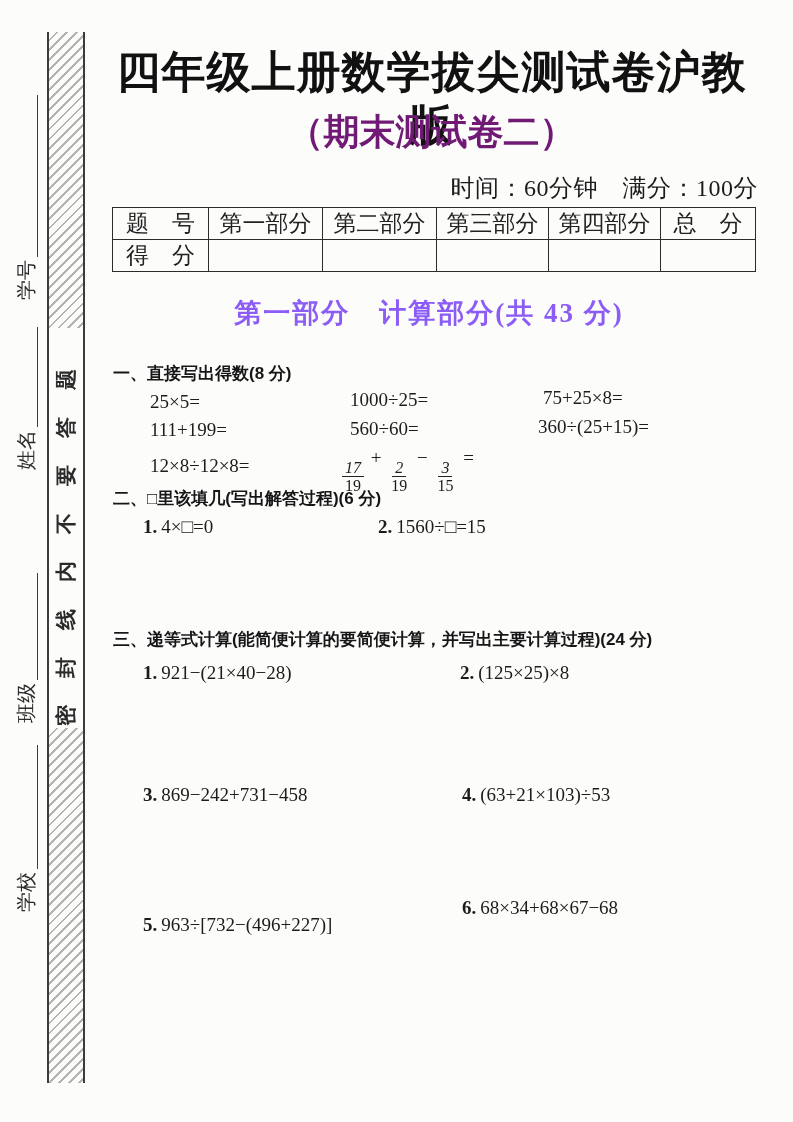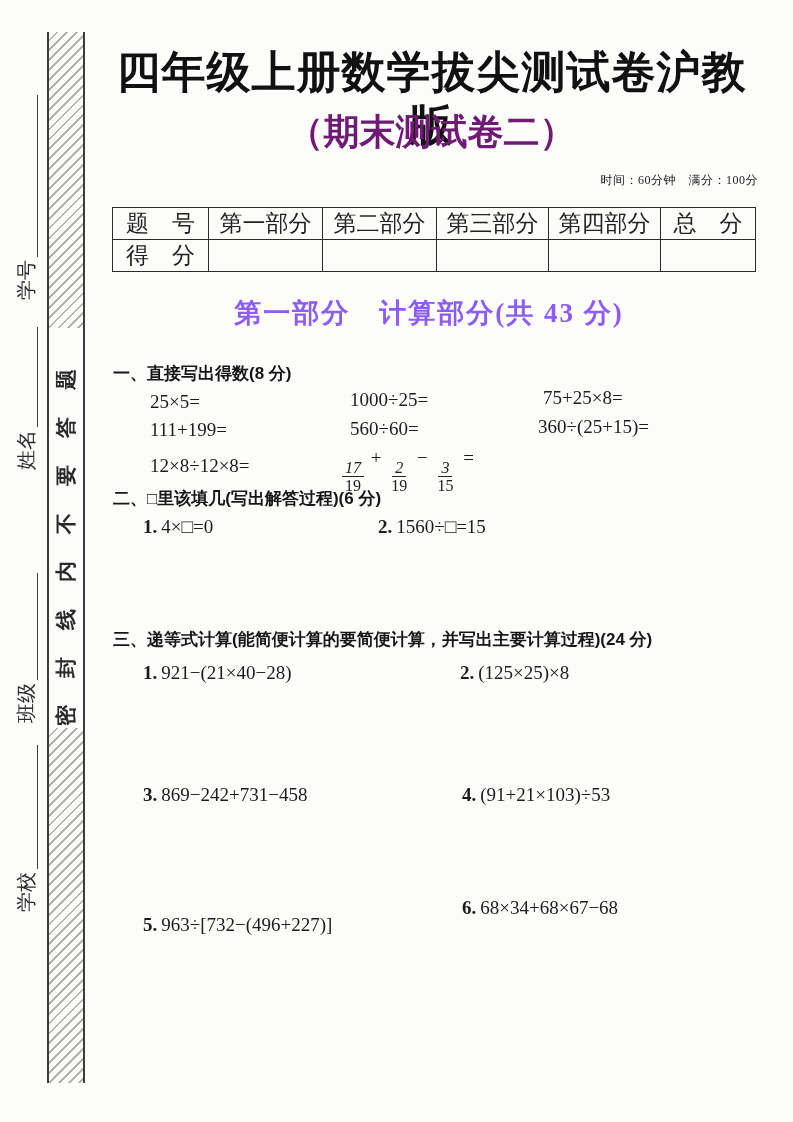--- a/index.html
+++ b/index.html
@@ -50,21 +50,21 @@
     font-family:"Liberation Sans","DejaVu Sans",sans-serif;
     font-weight:700;font-size:44px;line-height:1.2;letter-spacing:1px;color:#111;
   }
   .subtitle{
     position:absolute;left:95px;right:25px;top:108px;text-align:center;
     font-family:"Liberation Sans","DejaVu Sans",sans-serif;
     font-weight:700;font-size:36px;color:#701a75;
   }
   .meta{
     position:absolute;right:35px;top:172px;
-    font-size:12px;color:#1c1c1c;letter-spacing:.5px;
+    font-size:24px;color:#1c1c1c;letter-spacing:.5px;
   }
   
   table.score{
     position:absolute;left:112px;top:207px;width:643px;
     border-collapse:collapse;table-layout:fixed;
   }
   table.score td{
     border:1.7px solid #2b2b2b;text-align:center;
     font-size:23px;color:#222;padding:0;
   }
@@ -191,21 +191,21 @@
   <div class="expr" style="left:133px;top:662px">
     <span class="qnum">1.</span><span>921−(21×40−28)</span>
   </div>
   <div class="expr" style="left:450px;top:662px">
     <span class="qnum">2.</span><span>(125×25)×8</span>
   </div>
   <div class="expr" style="left:133px;top:784px">
     <span class="qnum">3.</span><span>869−242+731−458</span>
   </div>
   <div class="expr" style="left:452px;top:784px">
-    <span class="qnum">4.</span><span>(91+21×103)÷53</span>
+    <span class="qnum">4.</span><span>(63+21×103)÷53</span>
   </div>
   <div class="expr" style="left:133px;top:914px">
     <span class="qnum">5.</span><span>963÷[732−(496+227)]</span>
   </div>
   <div class="expr" style="left:452px;top:897px">
     <span class="qnum">6.</span><span>68×34+68×67−68</span>
   </div>
 
 </div>
 

